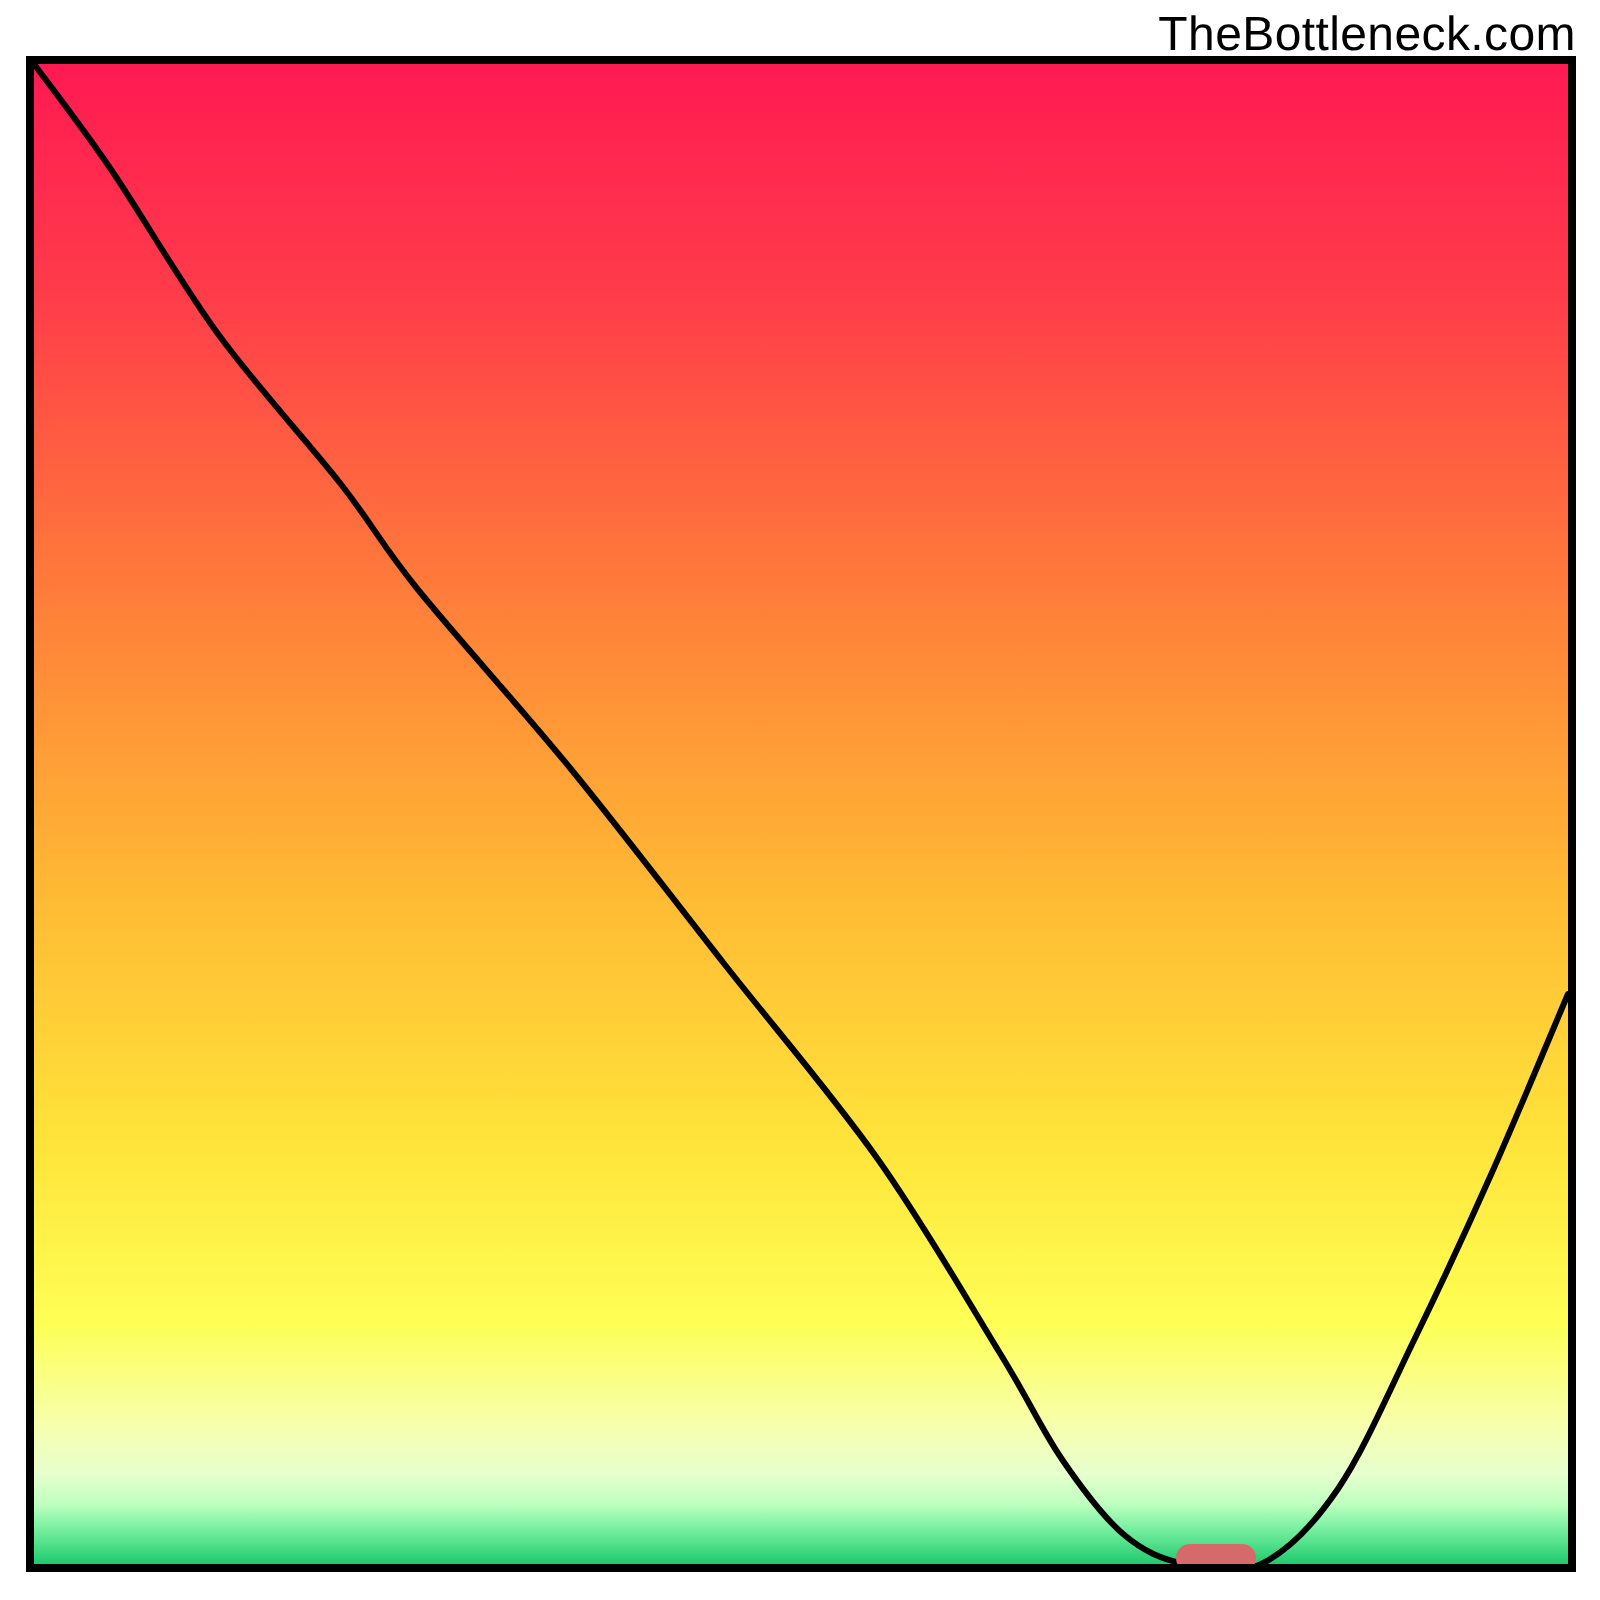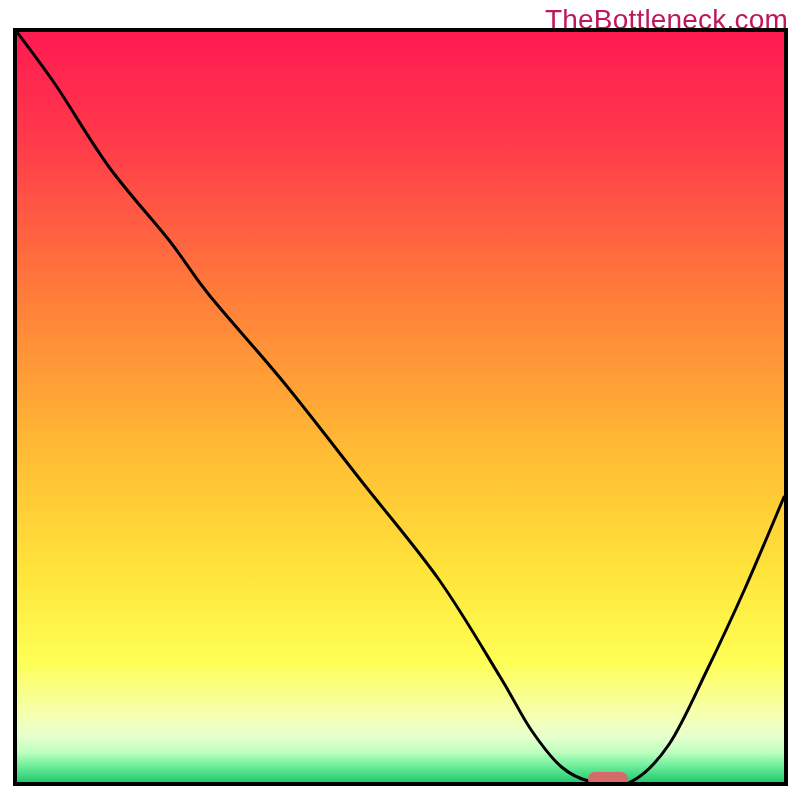--- a/index.html
+++ b/index.html
@@ -7,23 +7,23 @@
   .container {
     position: relative;
     width: 800px;
     height: 800px;
   }
   .watermark {
     position: absolute;
     top: 4px;
     right: 12px;
     font-family: Arial, Helvetica, sans-serif;
-    font-size: 28px;
+    font-size: 24px;
     font-weight: 500;
-    color: #be185d;
+    color: #000000;
     letter-spacing: 0.2px;
   }
   .plot-border {
     position: absolute;
     left: 13px;
     top: 28px;
     width: 775px;
     height: 758px;
     border: 4px solid #000;
     overflow: hidden;

